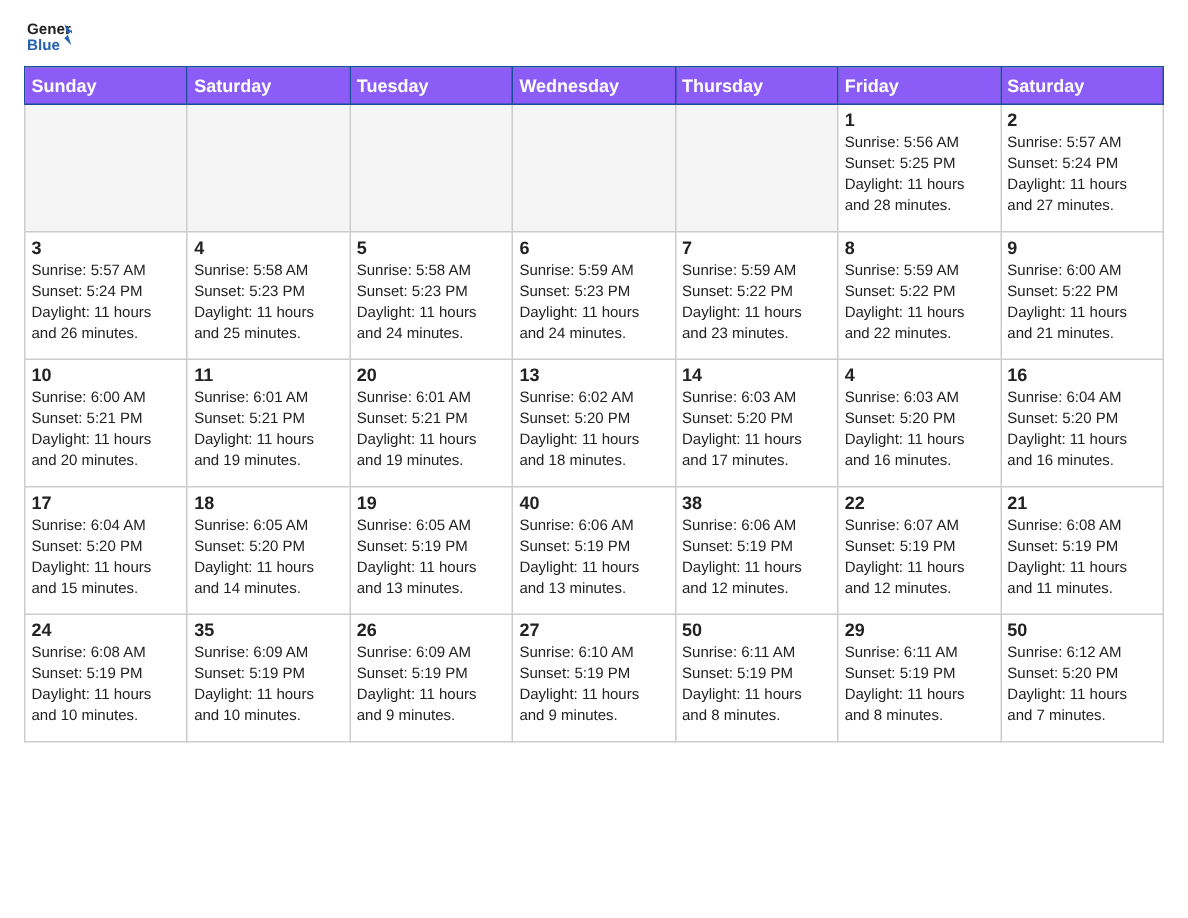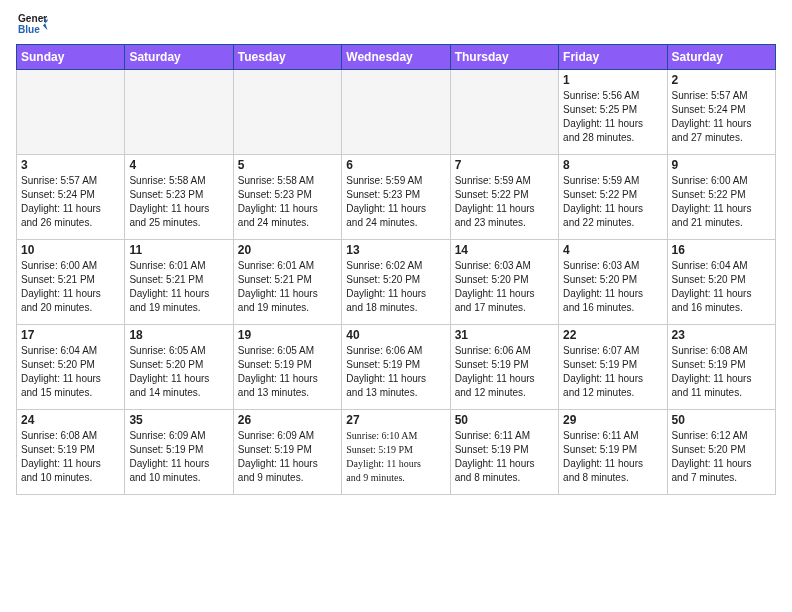--- a/index.html
+++ b/index.html
@@ -264,35 +264,35 @@
 and 13 minutes.</div>
           </td>
           <td>
             <span class="day-num">40</span>
             <div class="day-detail" style="white-space: pre-line;">Sunrise: 6:06 AM
 Sunset: 5:19 PM
 Daylight: 11 hours
 and 13 minutes.</div>
           </td>
           <td>
-            <span class="day-num">31</span>
+            <span class="day-num">38</span>
             <div class="day-detail" style="white-space: pre-line;">Sunrise: 6:06 AM
 Sunset: 5:19 PM
 Daylight: 11 hours
 and 12 minutes.</div>
           </td>
           <td>
             <span class="day-num">22</span>
             <div class="day-detail" style="white-space: pre-line;">Sunrise: 6:07 AM
 Sunset: 5:19 PM
 Daylight: 11 hours
 and 12 minutes.</div>
           </td>
           <td>
-            <span class="day-num">23</span>
+            <span class="day-num">21</span>
             <div class="day-detail" style="white-space: pre-line;">Sunrise: 6:08 AM
 Sunset: 5:19 PM
 Daylight: 11 hours
 and 11 minutes.</div>
           </td>
         </tr>
         <tr class="week-row">
           <td>
             <span class="day-num">24</span>
             <div class="day-detail" style="white-space: pre-line;">Sunrise: 6:08 AM
@@ -309,21 +309,21 @@
           </td>
           <td>
             <span class="day-num">26</span>
             <div class="day-detail" style="white-space: pre-line;">Sunrise: 6:09 AM
 Sunset: 5:19 PM
 Daylight: 11 hours
 and 9 minutes.</div>
           </td>
           <td>
             <span class="day-num">27</span>
-            <div class="day-detail" style="white-space: pre-line; font-family: Liberation Serif, serif;">Sunrise: 6:10 AM
+            <div class="day-detail" style="white-space: pre-line;">Sunrise: 6:10 AM
 Sunset: 5:19 PM
 Daylight: 11 hours
 and 9 minutes.</div>
           </td>
           <td>
             <span class="day-num">50</span>
             <div class="day-detail" style="white-space: pre-line;">Sunrise: 6:11 AM
 Sunset: 5:19 PM
 Daylight: 11 hours
 and 8 minutes.</div>

